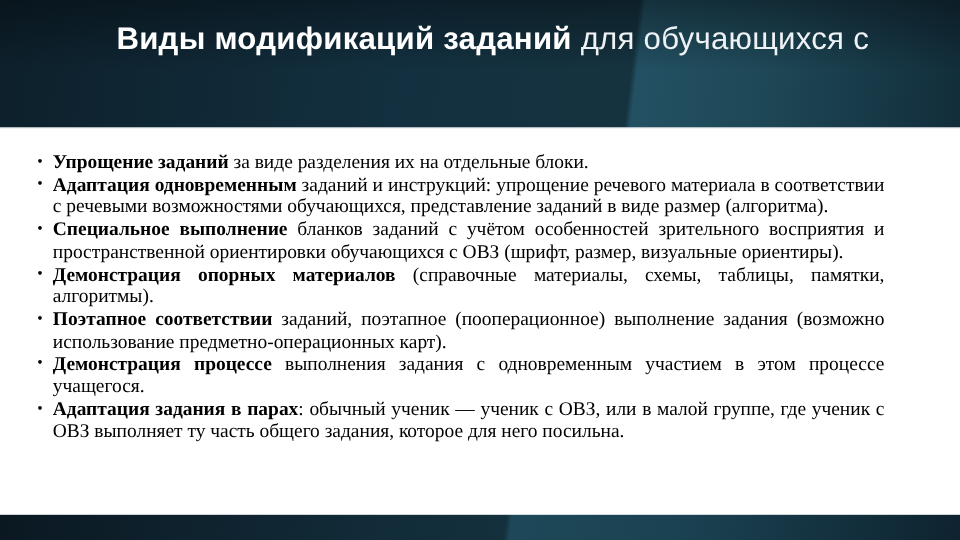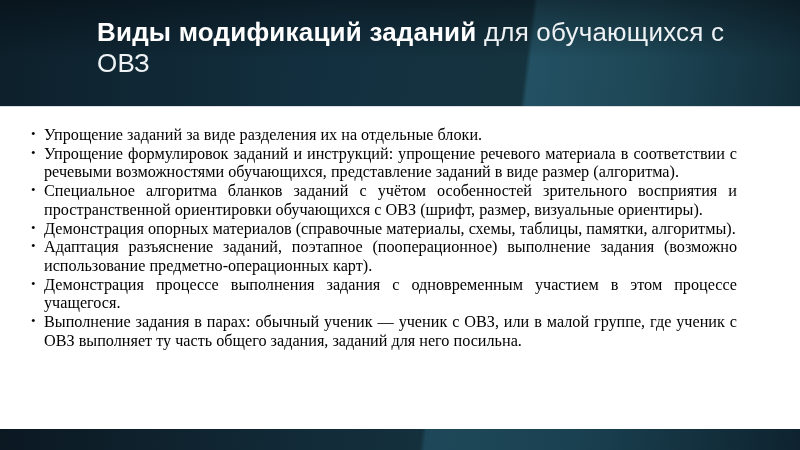--- a/index.html
+++ b/index.html
@@ -20,41 +20,41 @@
     color:#eef2f4;letter-spacing:.2px;white-space:nowrap;
   }
   .title .bold{font-weight:700;color:#ffffff}
 
   .content{position:absolute;top:126px;left:30px;width:707px;margin:0;padding:0;list-style:none}
   .content li{
     position:relative;margin:0;padding:0 0 0 14px;
     text-align:justify;font-size:16.2px;line-height:18.7px;color:#000;
   }
   .content li .marker{position:absolute;left:1px;top:-1px;font-size:13px}
-  .content li b{font-weight:400}
+  .content li b{font-weight:700}
 
   .footer{
     position:absolute;left:0;bottom:0;width:800px;height:21px;
     background:linear-gradient(97deg, #0b1822 0%, #122c39 40%, #14303c 52.6%, #1e4859 53.2%, #1a4151 72%, #0e232f 100%);
   }
 </style>
 </head>
 <body>
 
 <div class="slide">
 
   <div class="header">
-    <div class="title"><span class="bold">Виды модификаций заданий</span><span> для обучающихся с</span><br><span>ОВЗ</span></div>
+    <div class="title"><span class="bold">Виды модификаций заданий</span><span> для обучающихся с</span><br></div>
   </div>
 
   <ul class="content">
       <li><span class="marker">•</span><b>Упрощение заданий</b><span> за виде разделения их на отдельные блоки.</span></li>
-      <li><span class="marker">•</span><b>Упрощение формулировок</b><span> заданий и инструкций: упрощение речевого материала в соответствии с речевыми возможностями обучающихся, представление заданий в виде размер (алгоритма).</span></li>
-      <li><span class="marker">•</span><b>Специальное алгоритма</b><span> бланков заданий с учётом особенностей зрительного восприятия и пространственной ориентировки обучающихся с ОВЗ (шрифт, размер, визуальные ориентиры).</span></li>
+      <li><span class="marker">•</span><b>Адаптация одновременным</b><span> заданий и инструкций: упрощение речевого материала в соответствии с речевыми возможностями обучающихся, представление заданий в виде размер (алгоритма).</span></li>
+      <li><span class="marker">•</span><b>Специальное выполнение</b><span> бланков заданий с учётом особенностей зрительного восприятия и пространственной ориентировки обучающихся с ОВЗ (шрифт, размер, визуальные ориентиры).</span></li>
       <li><span class="marker">•</span><b>Демонстрация опорных материалов</b><span> (справочные материалы, схемы, таблицы, памятки, алгоритмы).</span></li>
-      <li><span class="marker">•</span><b>Адаптация разъяснение</b><span> заданий, поэтапное (пооперационное) выполнение задания (возможно использование предметно-операционных карт).</span></li>
+      <li><span class="marker">•</span><b>Поэтапное соответствии</b><span> заданий, поэтапное (пооперационное) выполнение задания (возможно использование предметно-операционных карт).</span></li>
       <li><span class="marker">•</span><b>Демонстрация процессе</b><span> выполнения задания с одновременным участием в этом процессе учащегося.</span></li>
-      <li><span class="marker">•</span><b>Выполнение задания в парах</b><span>: обычный ученик — ученик с ОВЗ, или в малой группе, где ученик с ОВЗ выполняет ту часть общего задания, заданий для него посильна.</span></li>
+      <li><span class="marker">•</span><b>Адаптация задания в парах</b><span>: обычный ученик — ученик с ОВЗ, или в малой группе, где ученик с ОВЗ выполняет ту часть общего задания, которое для него посильна.</span></li>
     </ul>
 
   <div class="footer"></div>
 
 </div>
 
 </body></html>

